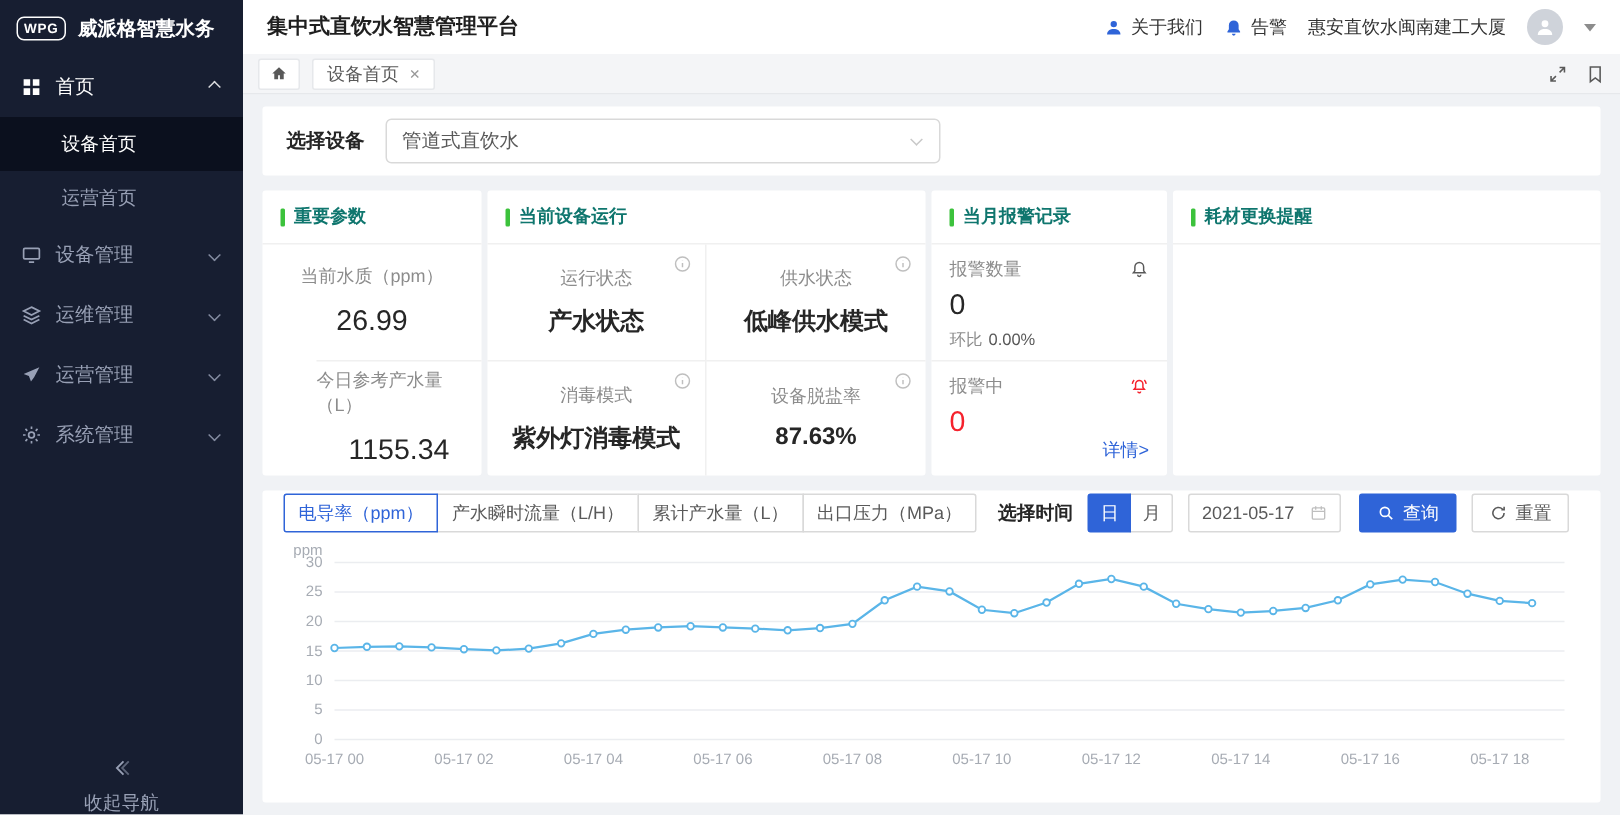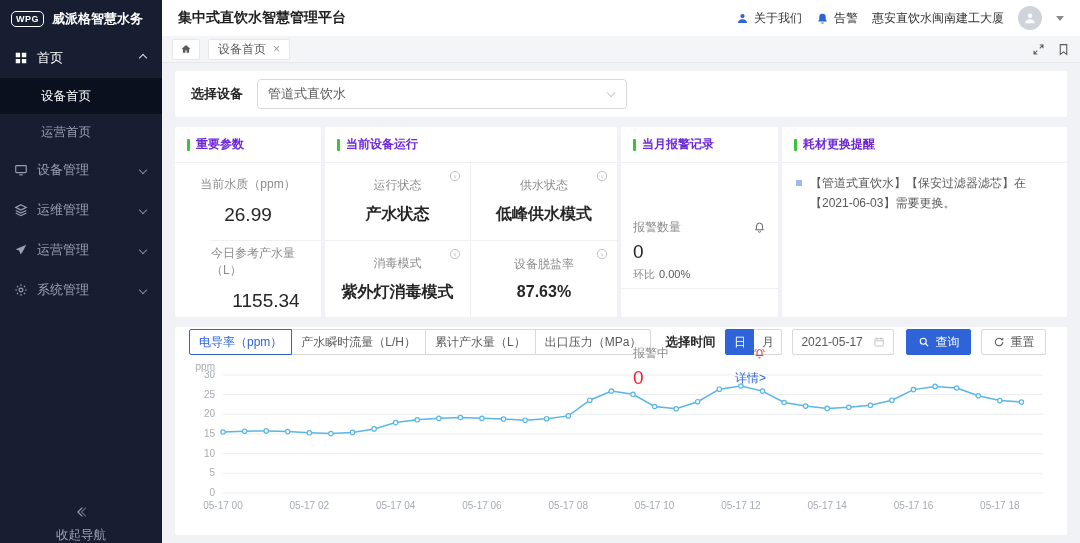--- a/index.html
+++ b/index.html
@@ -47,39 +47,39 @@
 
   
   .select-card { background:#fff; border-radius:2px; height:46px; flex-shrink:0; display:flex; align-items:center; gap:14px; padding:0 16px; }
   .select-label { font-size:13px; color:#262626; font-weight:bold; }
   .select-box { width:370px; height:30px; border:1px solid #d9d9d9; border-radius:4px; display:flex; align-items:center; justify-content:space-between; padding:0 10px; font-size:13px; color:#595959; cursor:pointer; }
   .select-box .chev { color:#bfbfbf; margin-top:-3px; }
 
   
   .stats { display:flex; gap:4px; height:190px; flex-shrink:0; }
   .card { background:#fff; border-radius:2px; display:flex; flex-direction:column; min-width:0; }
-  .card-title { display:flex; align-items:center; gap:6px; padding:9px 12px; font-size:12px; font-weight:bold; color:#6d28d9; border-bottom:1px solid #f0f0f0; flex-shrink:0; }
+  .card-title { display:flex; align-items:center; gap:6px; padding:9px 12px; font-size:12px; font-weight:bold; color:#0f766e; border-bottom:1px solid #f0f0f0; flex-shrink:0; }
   .title-bar { width:3px; height:12px; background:#3cc23c; border-radius:1px; }
 
   .card-params { width:146px; }
   .p-row { flex:1; display:flex; flex-direction:column; align-items:center; justify-content:center; gap:11px; }
   .p-row + .p-row { border-top:1px solid #f0f0f0;margin-left:36px; }
   .p-label { font-size:12px; color:#8c8c8c; }
   .p-value { font-size:19px; color:#262626; font-weight:500; }
 
   .card-running { width:292px; }
   .r-grid { flex:1; display:grid; grid-template-columns:1fr 1fr; }
   .r-cell { position:relative; display:flex; flex-direction:column; align-items:center; justify-content:center; gap:10px; }
   .r-cell:nth-child(odd) { border-right:1px solid #f0f0f0; }
   .r-cell:nth-child(1), .r-cell:nth-child(2) { border-bottom:1px solid #f0f0f0; }
   .r-label { font-size:12px; color:#8c8c8c; }
   .r-value { font-size:16px; font-weight:bold; color:#262626; white-space:nowrap; }
   .info-ic { position:absolute; top:7px; right:9px; width:12px; height:12px; color:#bfbfbf; cursor:pointer; }
 
-  .card-alarm { width:157px;gap:48px; }
+  .card-alarm { width:157px; }
   .a-sec { flex:1; padding:8px 12px 6px; position:relative; display:flex; flex-direction:column; }
   .a-sec.top { border-bottom:1px solid #f0f0f0; }
   .a-head { display:flex; justify-content:space-between; align-items:center; font-size:12px; color:#8c8c8c; }
   .a-head .ic { width:13px; height:13px; color:#595959; }
   .a-head .ic.red { color:#f5222d; }
   .a-val { font-size:19px; font-weight:500; color:#262626; margin-top:5px; }
   .a-val.red { color:#f5222d; }
   .a-sub { font-size:11px; color:#8c8c8c; margin-top:4px; }
   .a-sub b { color:#595959; font-weight:normal; margin-left:4px; }
   .a-link { position:absolute; right:12px; bottom:8px; font-size:12px; color:#2f64d8; cursor:pointer; }
@@ -323,24 +323,20 @@
             </div>
             <span class="a-val red">0</span>
             <span class="a-link">详情&gt;</span>
           </div>
         </div>
 
         <div class="card card-cons">
           <div class="card-title">
             <span class="title-bar"></span>
             <span>耗材更换提醒</span>
-          </div>
-          <div class="c-body">
-            <span class="c-dot"></span>
-            <span>【管道式直饮水】【保安过滤器滤芯】在【2021-06-03】需要更换。</span>
           </div>
         </div>
       </div>
 
       <div class="chart-card">
         <div class="controls">
           <div class="btn-group">
             <span class="g-btn active">电导率（ppm）</span>
             <span class="g-btn">产水瞬时流量（L/H）</span>
             <span class="g-btn">累计产水量（L）</span>

